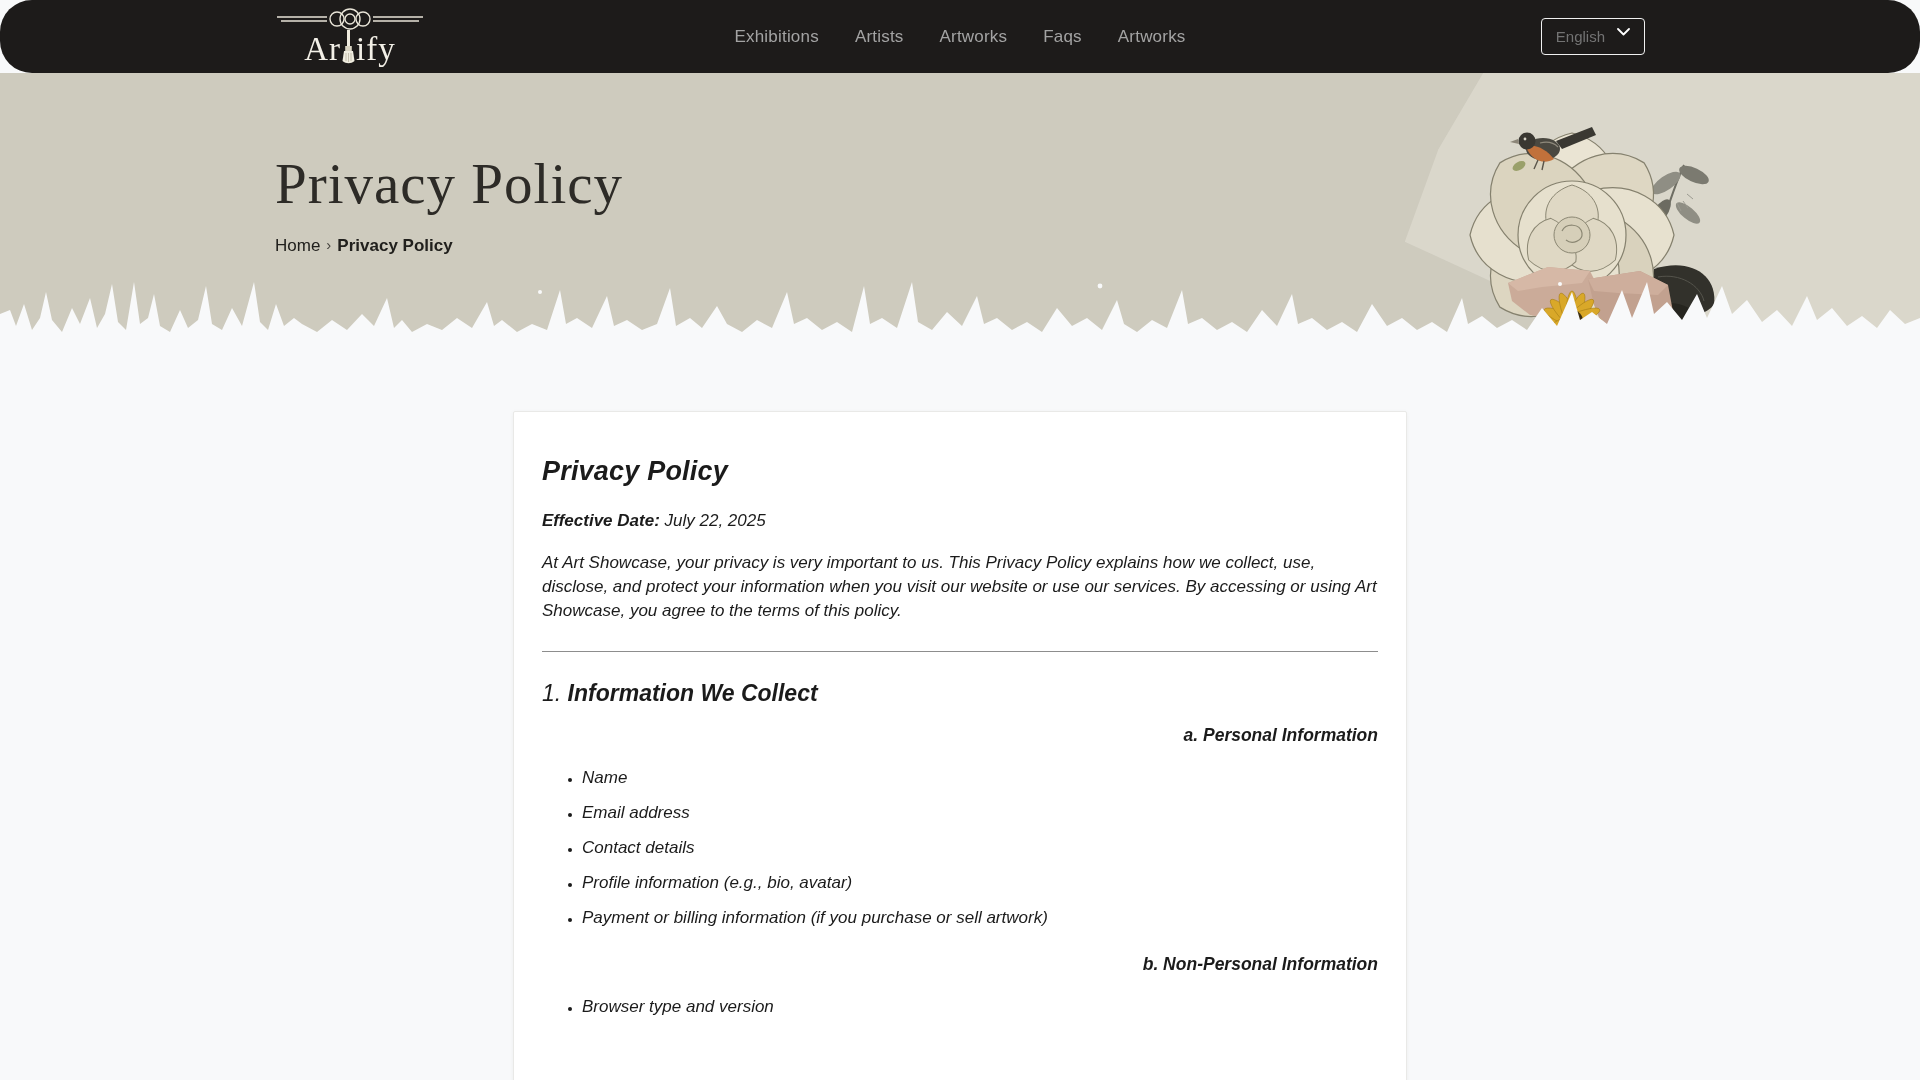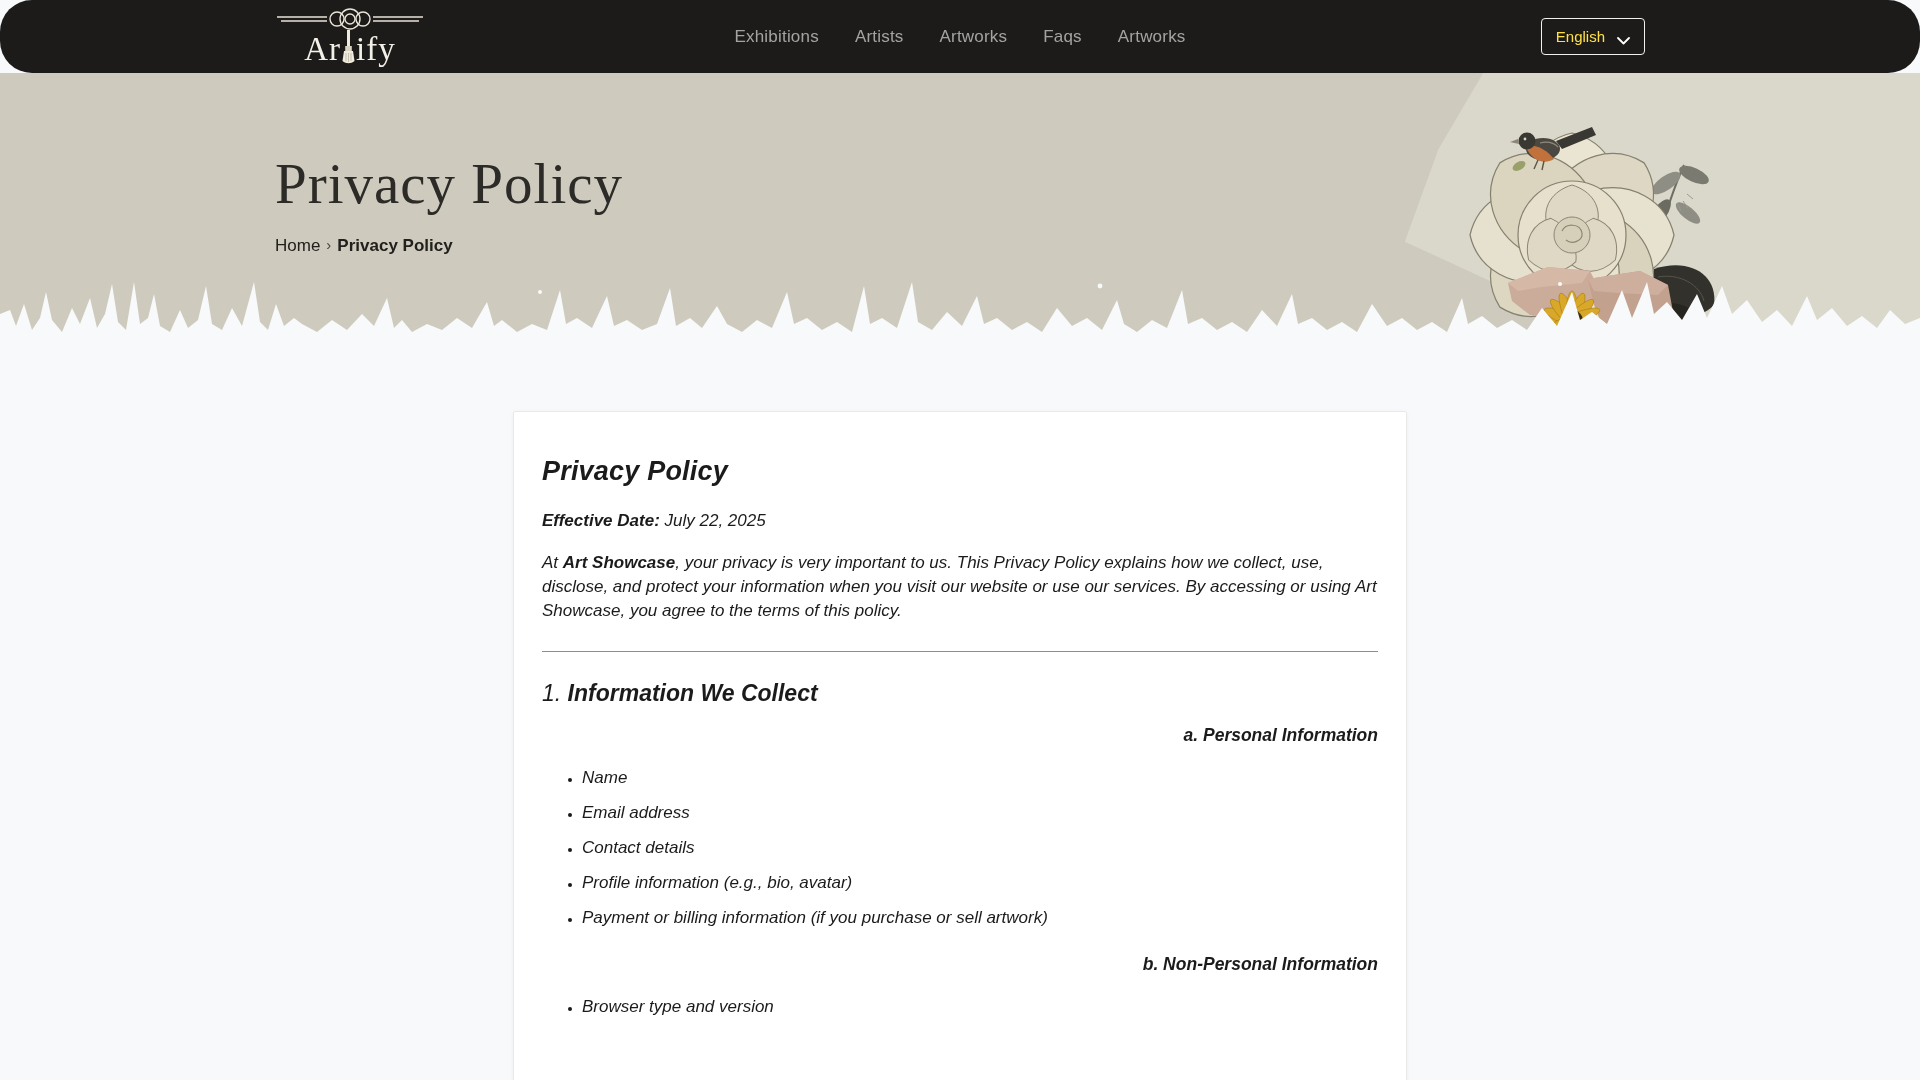--- a/index.html
+++ b/index.html
@@ -17,23 +17,23 @@
   .logo-word { display:flex; align-items:flex-end; color:#f3f0e7;
     font-family:"Liberation Serif", serif; font-size:33px; line-height:0.9; letter-spacing:1px; }
   .logo-brush { margin:0 1px 1px 1px; }
 
   .nav { position:absolute; left:50%; transform:translateX(-50%);
     display:flex; gap:36px; }
   .nav a { color:#a3a3a3; text-decoration:none; font-size:17px; font-weight:500;
     letter-spacing:0.2px; cursor:pointer; }
 
   .lang-select {
-    display:flex; align-items:flex-end; gap:12px;
+    display:flex; align-items:flex-start; gap:12px;
     border:1px solid #f0f0f0; border-radius:4px;
-    color:#fde047; background:transparent;
+    color:#737373; background:transparent;
     padding:9px 14px; font-size:15px; cursor:pointer;
   }
 
   
   .hero { position:relative; height:272px; background:#cecbbe; overflow:hidden; }
   .hero-wash { position:absolute; top:0; right:0; width:560px; height:100%;
     background:rgba(224,221,210,0.65);
     clip-path:polygon(22% 0, 100% 0, 100% 100%, 48% 100%, 8% 62%, 14% 28%);
     z-index:0; }
   .hero-inner { position:relative; z-index:3; padding:78px 0 0 275px; }
@@ -52,21 +52,21 @@
   
   .main { padding-top:66px; display:flex; justify-content:center; }
   .card { width:894px; background:#ffffff; border:1px solid #e9e9e7;
     border-radius:2px; box-shadow:0 1px 4px rgba(0,0,0,0.05);
     padding:44px 28px 60px 28px; font-style:italic; color:#1b1b1b; }
   .card h2 { font-size:27px; font-weight:700; font-style:italic; margin-bottom:24px;
     letter-spacing:0.2px; }
   .eff-date { font-size:17px; margin-bottom:20px; }
   .eff-date .lbl { font-weight:700;margin-top:41px; }
   .intro { font-size:17px; line-height:1.42; margin-bottom:28px; }
-  .intro .brand { font-weight:700; }
+  .intro .brand { font-weight:400; }
   .card hr { border:none; border-top:1px solid #8d8d8d; margin:0 0 28px 0; }
   .sec-head { font-size:23px; margin-bottom:18px; }
   .sec-head .num { font-weight:400; }
   .sec-head .ttl { font-weight:700; }
   .lead { font-size:17px; margin-bottom:28px; }
   .sub-head { font-size:17.5px; font-weight:700; margin-bottom:22px;text-align:right; }
   .card ul { margin:0 0 26px 0; padding-left:40px; list-style:disc; }
   .card li { font-size:17px; margin-bottom:15px; }
   .card li::marker { font-size:12px; }
 </style>

